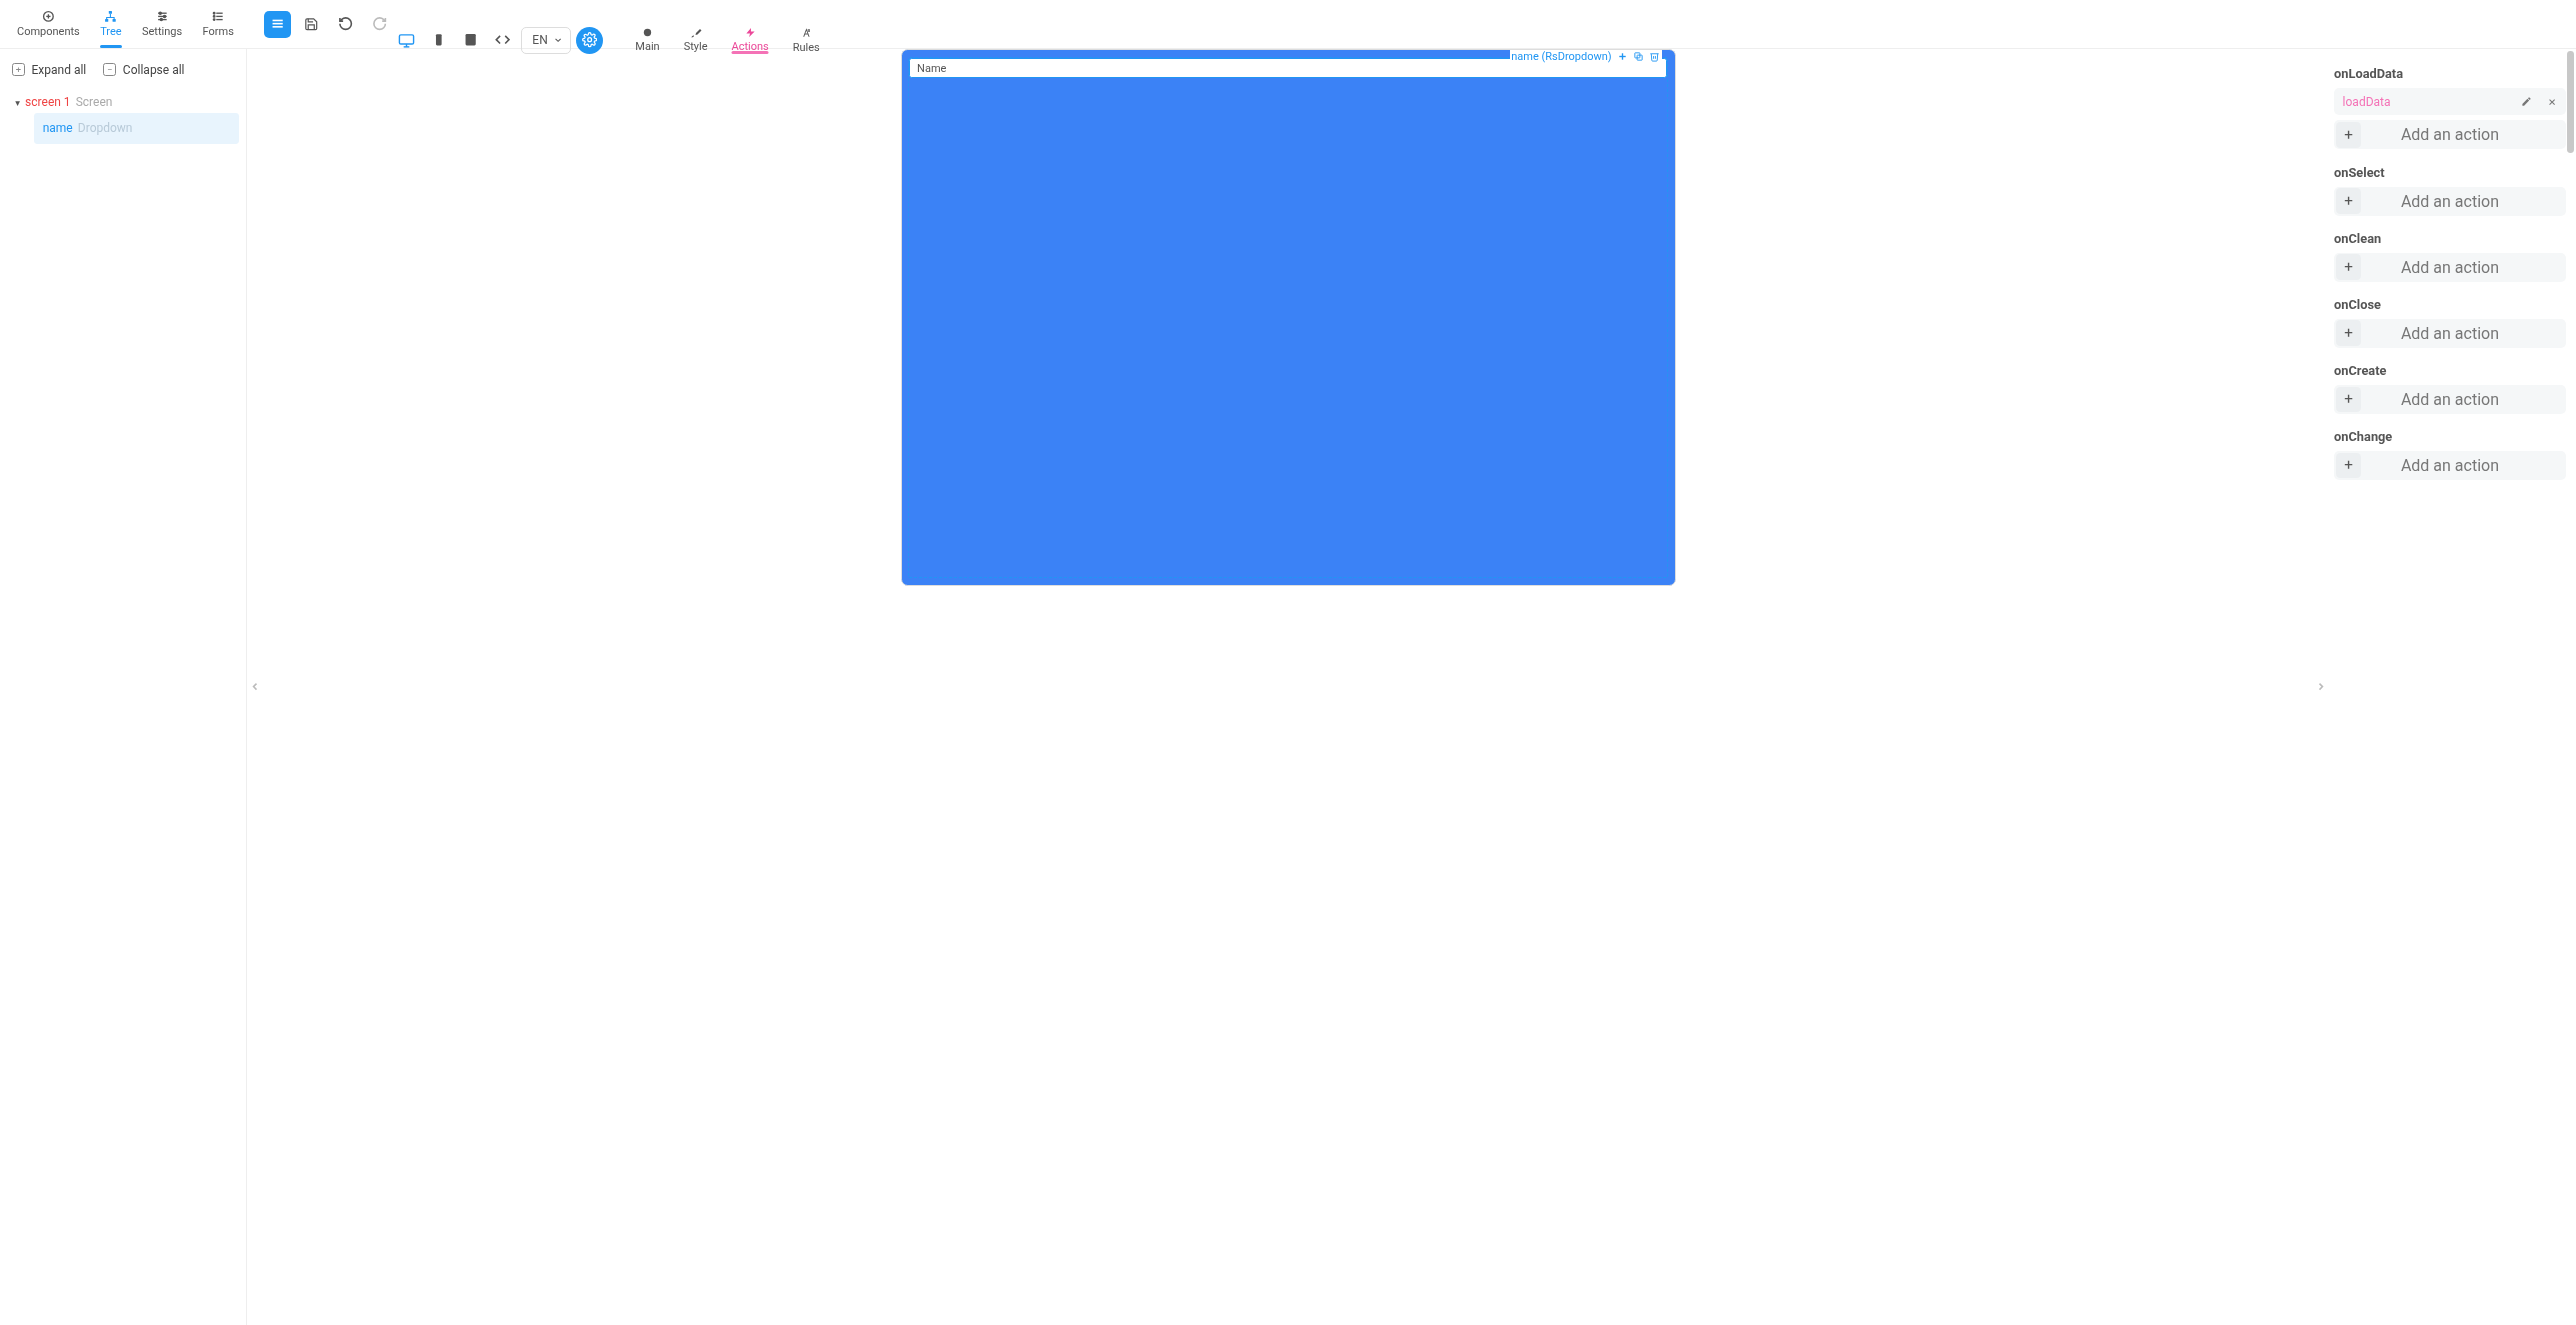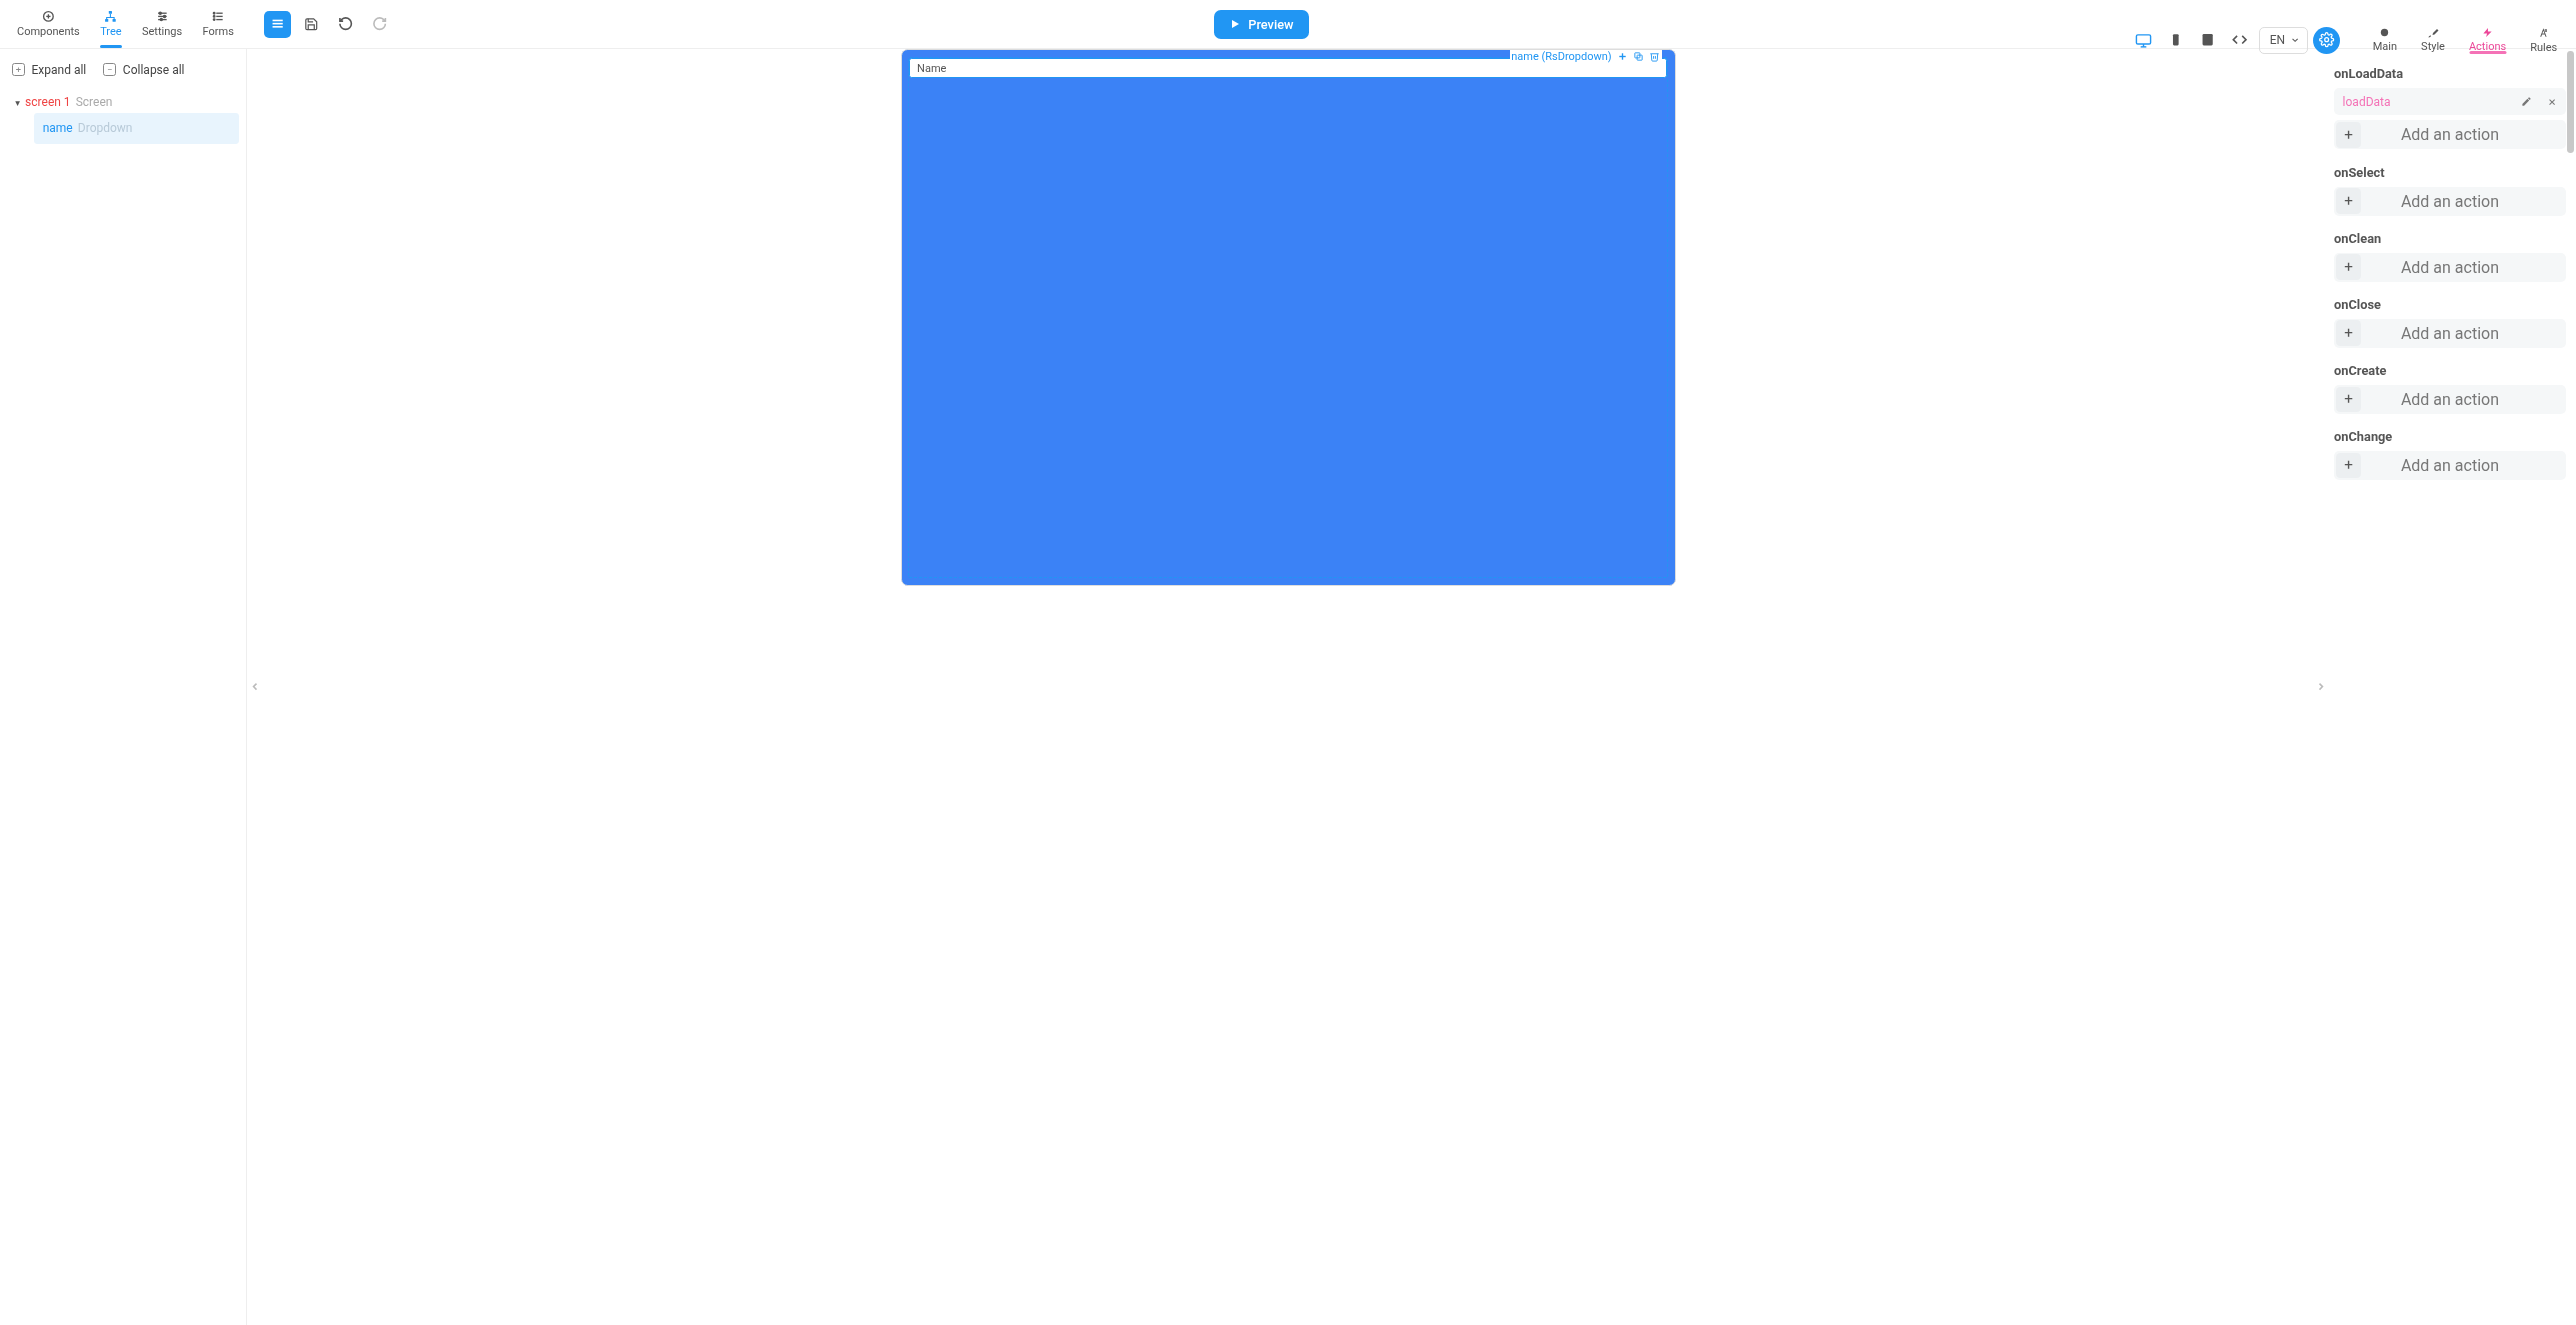--- a/index.html
+++ b/index.html
@@ -153,30 +153,20 @@
           </svg>
       </div>
       <div class="icon-btn disabled">
         <svg width="15.3" height="15.3" viewBox="0 0 24 24" fill="none" stroke="currentColor" stroke-width="2.5">
             <path d="M21 12a9 9 0 11-9-9 9 9 0 016 2.3L21 8"></path>
             <polyline points="21 3 21 8 16 8"></polyline>
           </svg>
       </div>
     </div>
 
-    <div class="toolbar-center">
-      <div class="preview-btn">
-        <span>
-          <svg width="12" height="12" viewBox="0 0 24 24" fill="currentColor">
-              <polygon points="6 4 20 12 6 20"></polygon>
-            </svg>
-        </span>
-        <span>Preview</span>
-      </div>
-    </div>
 
     <div class="toolbar-right">
       <div class="icon-btn" style="color:#2196F3">
         <svg width="17" height="17" viewBox="0 0 24 24" fill="none" stroke="currentColor" stroke-width="2">
             <rect x="2" y="4" width="20" height="13" rx="2"></rect>
             <line x1="8" y1="21" x2="16" y2="21"></line>
             <line x1="12" y1="17" x2="12" y2="21"></line>
           </svg>
       </div>
       <div class="icon-btn">

